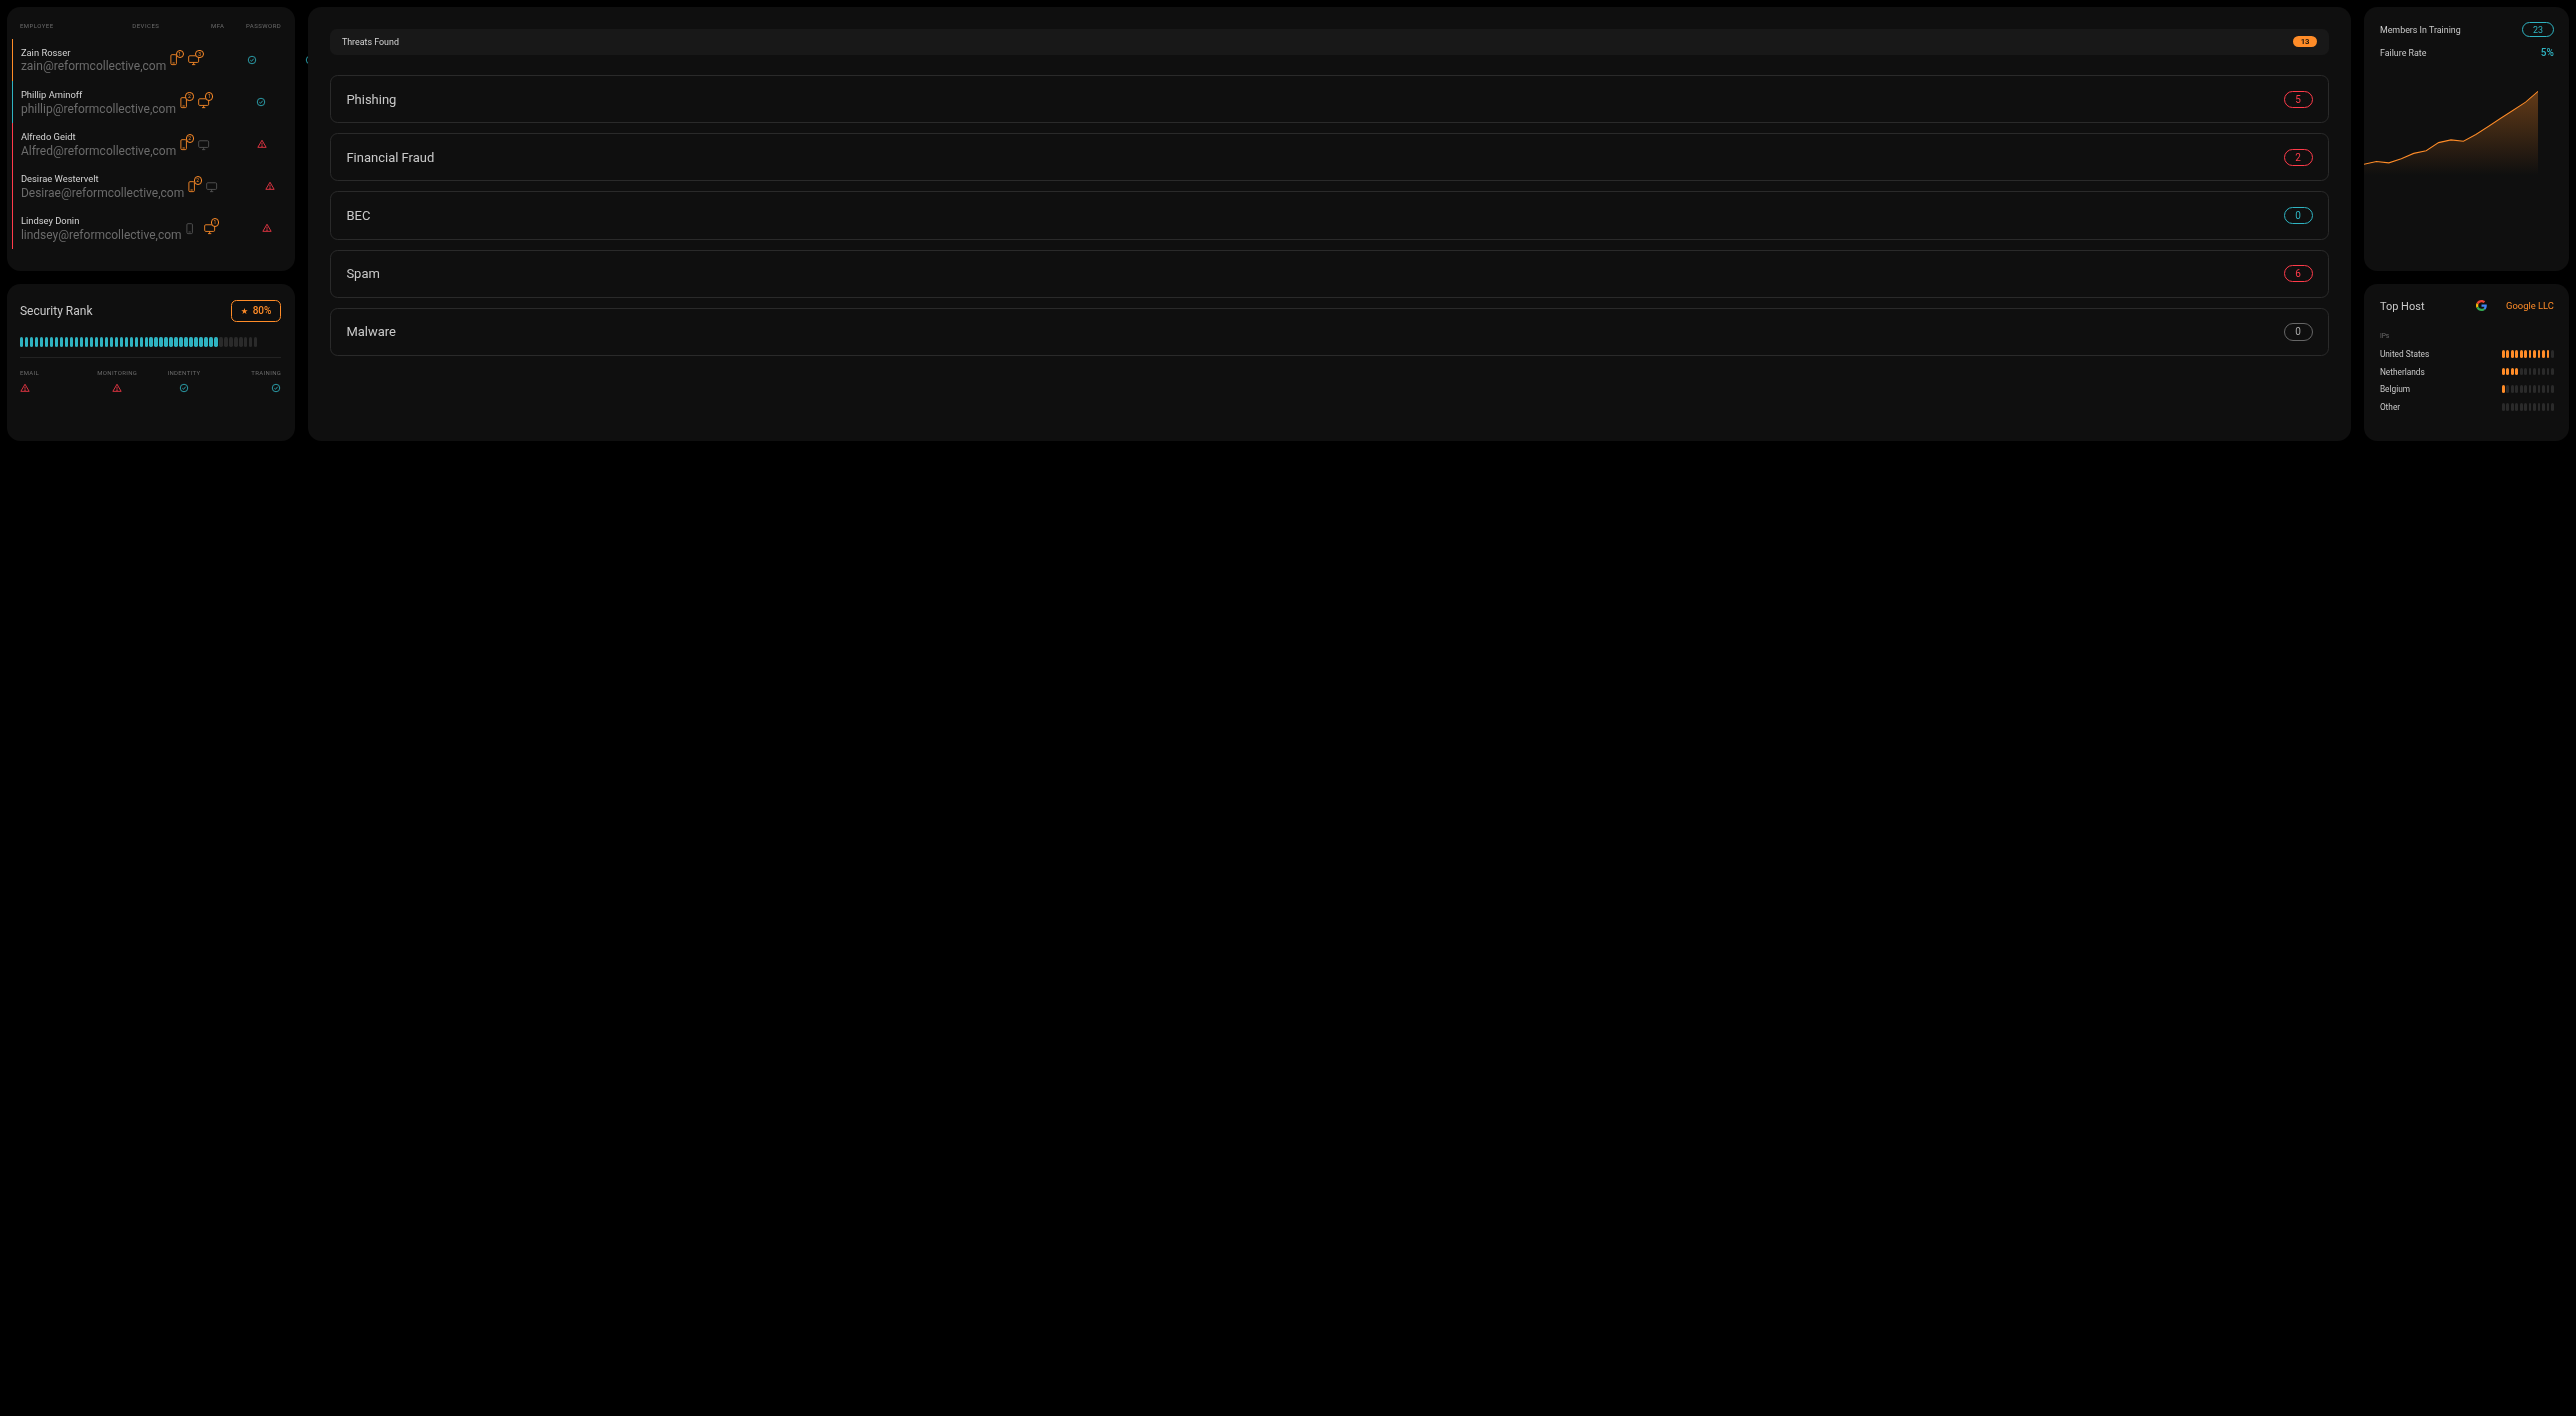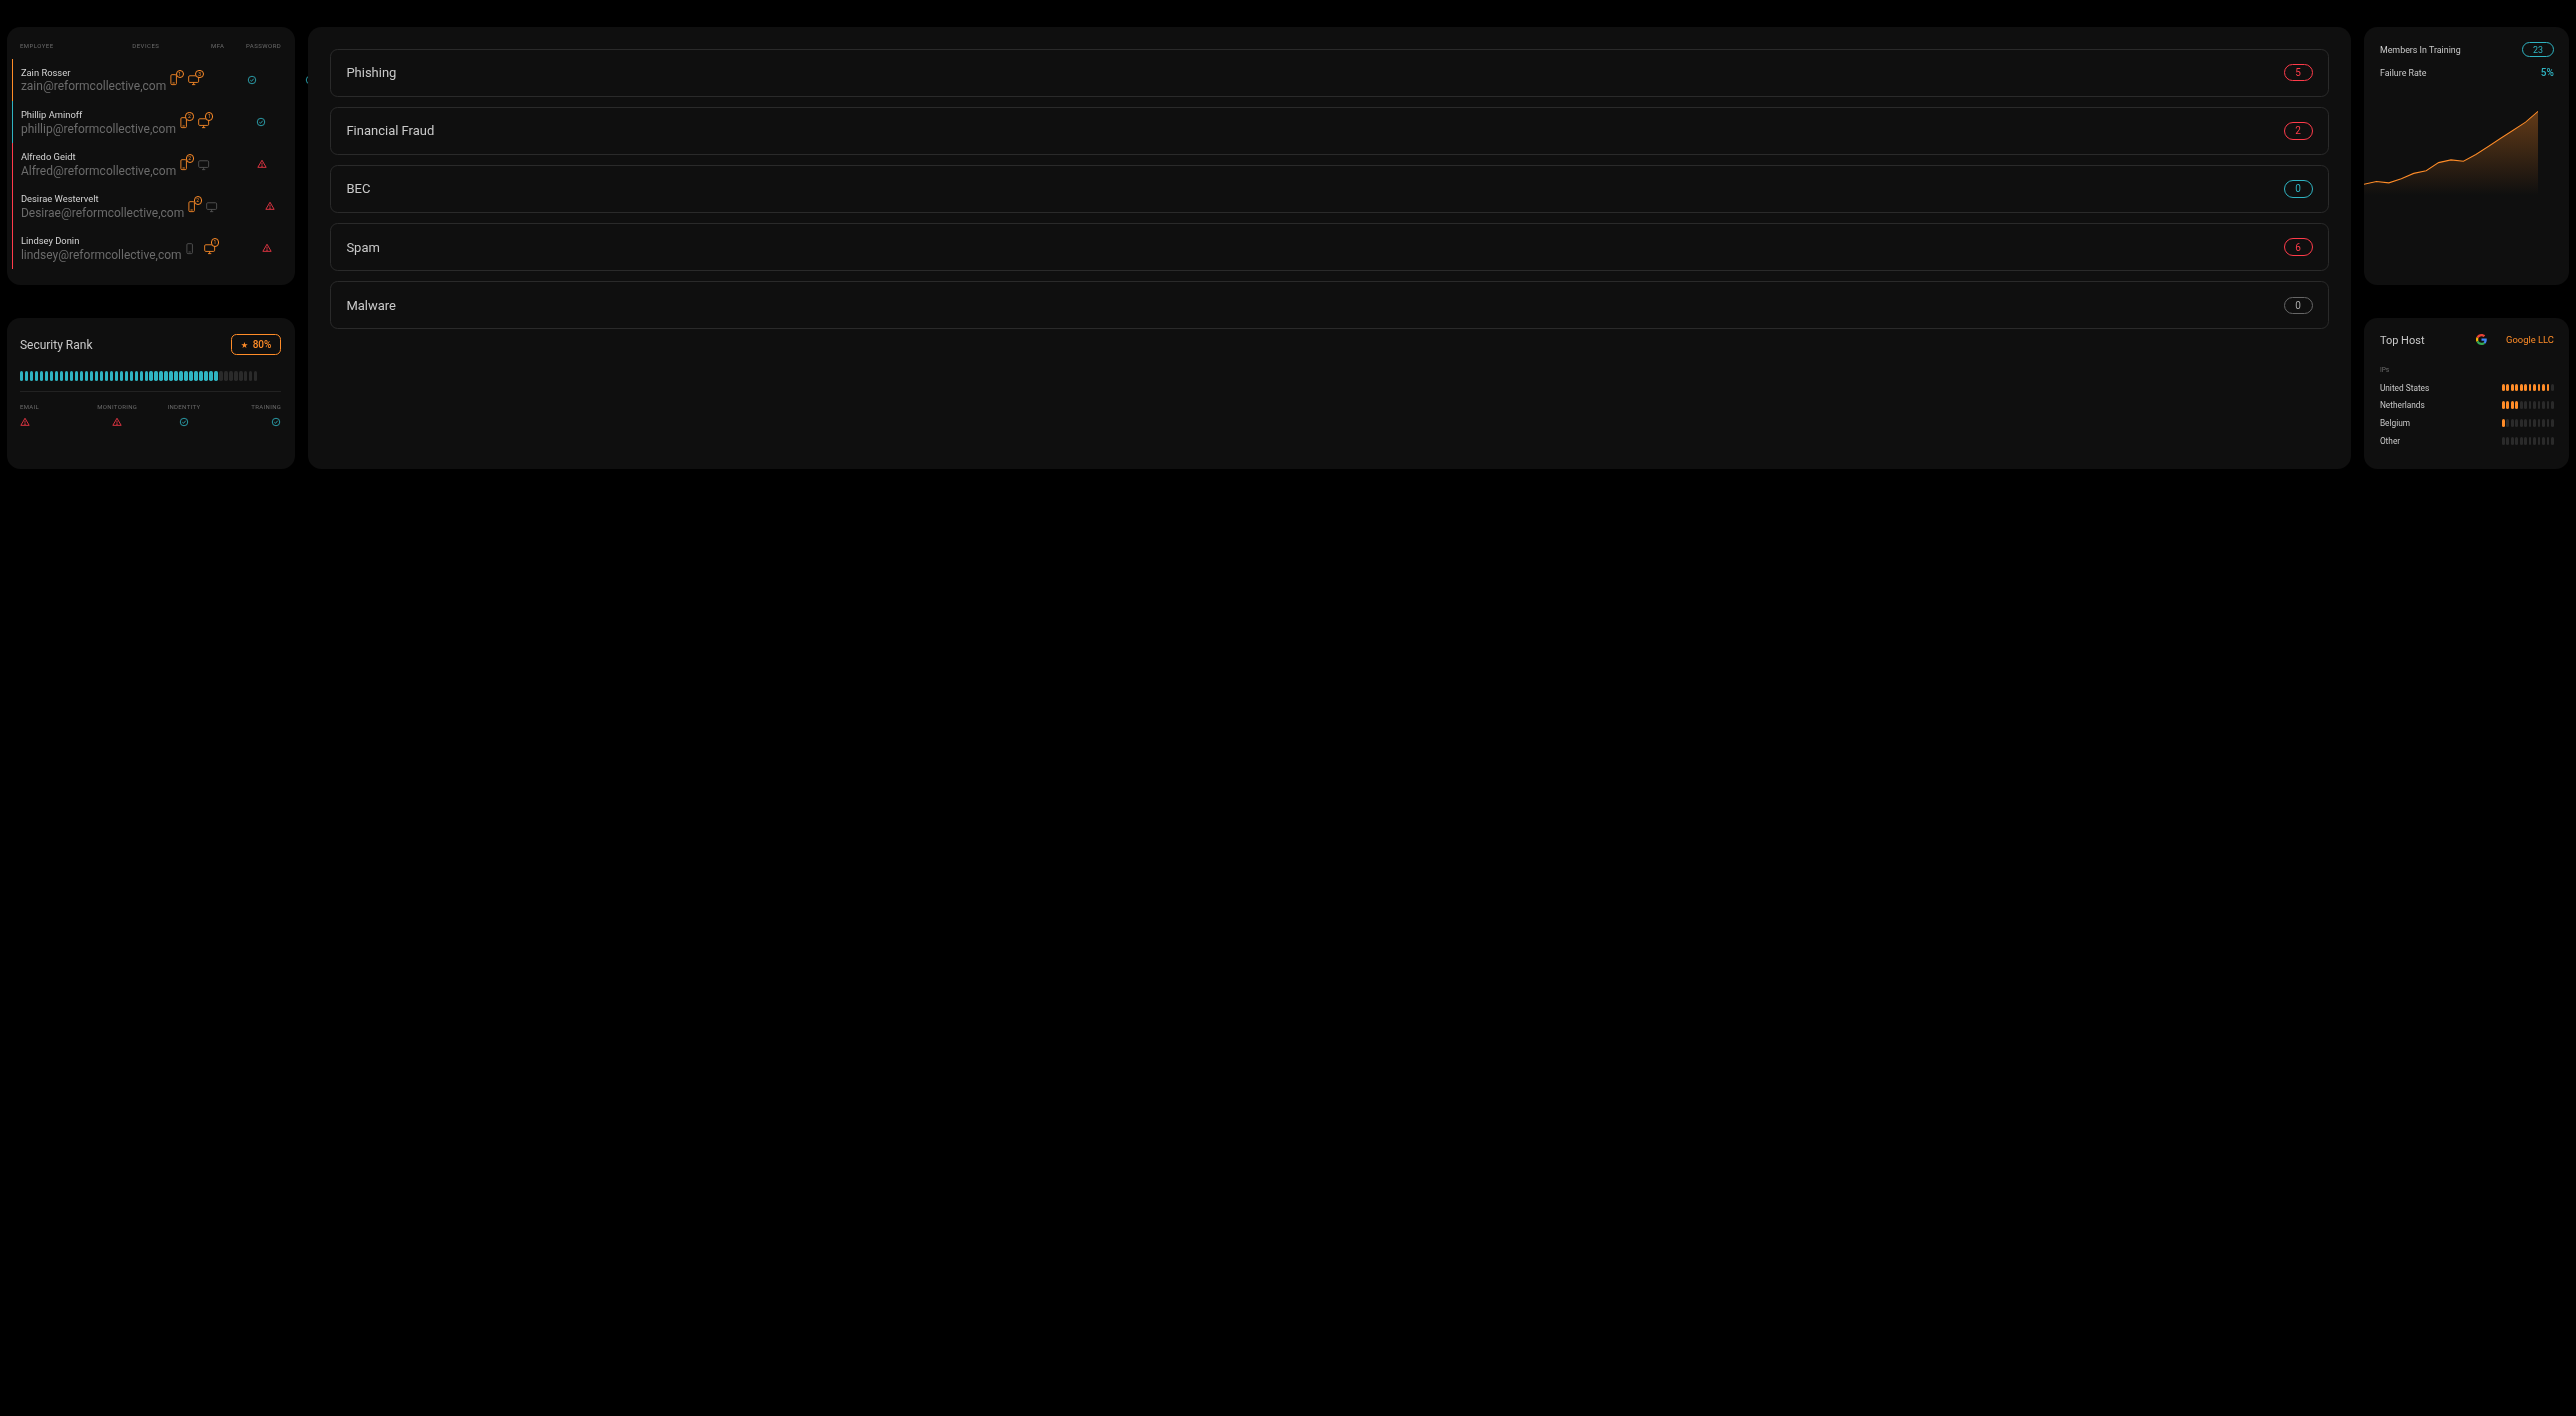--- a/index.html
+++ b/index.html
@@ -10,21 +10,20 @@
     display: grid;
     grid-template-columns: 288px 1fr 205px;
     grid-template-rows: auto auto;
     gap: 13.3px;
     min-height: 448px;
   }
   .card {
     background: #0f0f0f;
     border-radius: 13.3px;
     padding: 15.5px 13.3px;
-    margin-top: 20px;
   }
   
   .emp-card { grid-column: 1; grid-row: 1; }
   .emp-headers {
     display: grid;
     grid-template-columns: 1fr 66px 39px 44px;
     font-size: 6px;
     letter-spacing: 0.08em;
     color: #6b6b6b;
     padding-bottom: 10px;
@@ -438,20 +437,24 @@
         <div class="rank-cat-label">TRAINING</div>
         <div class="rank-cat-icon"><svg class="status-ok" viewBox="0 0 24 24" fill="none" stroke="#2fb4c2" stroke-width="2">
             <circle cx="12" cy="12" r="9"></circle>
             <polyline points="8,12.5 11,15 16,9"></polyline>
           </svg></div>
       </div>
     </div>
 </div>
 
 <div class="card threats-card">
+  <div class="threats-header">
+    <span class="title">Threats Found</span>
+    <span class="pill">13</span>
+  </div>
   <div id="threat-list">
       <div class="threat-item">
         <span class="tname">Phishing</span>
         <span class="tpill r">5</span>
       </div>
       <div class="threat-item">
         <span class="tname">Financial Fraud</span>
         <span class="tpill r">2</span>
       </div>
       <div class="threat-item">

